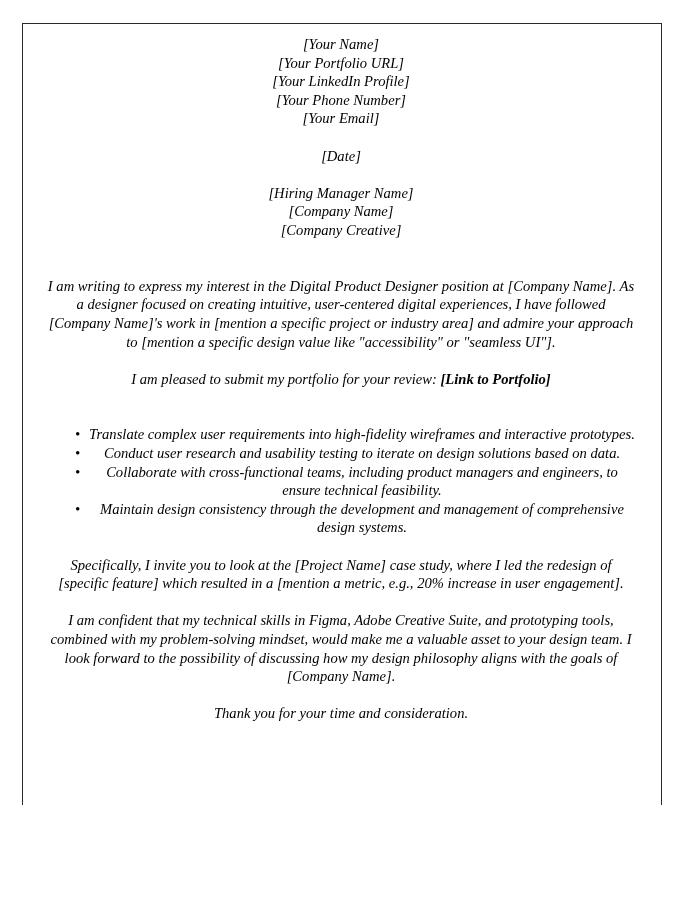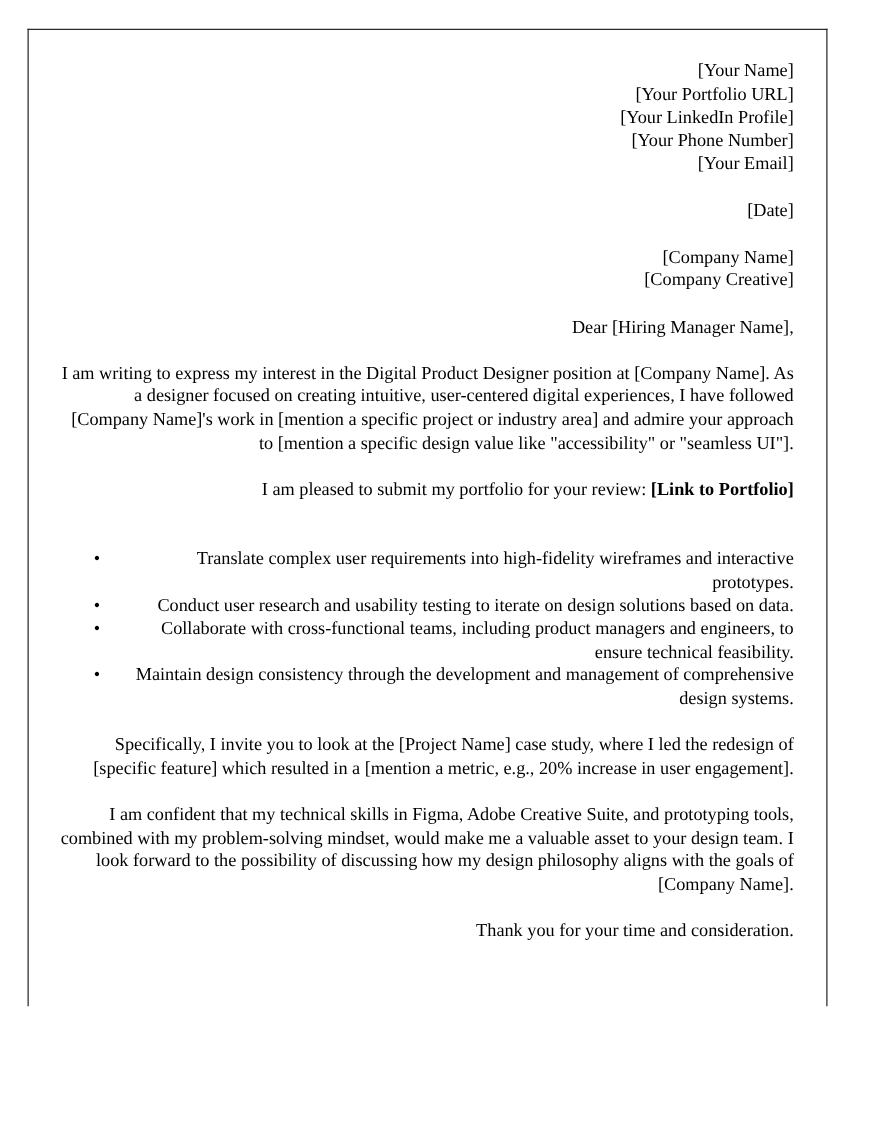--- a/index.html
+++ b/index.html
@@ -27,25 +27,26 @@
     border-right: 1px solid #2b2b2b;
     border-top: 1px solid #2b2b2b;
     border-bottom: none;
     background: #ffffff;
     overflow: hidden;
   }
 
   .page-body {
     position: absolute;
     left: 24px;
-    top: 24px;
+    top: 11px;
     width: 588px;
     font-size: 14.6px;
     line-height: 18.6px;
-    text-align: right;
+    text-align: center;
+    font-style: italic;
   }
 
   .block {
     margin: 0;
   }
 
   
   .gap-line   { height: 18.6px; }
 
   .addr-line {
@@ -94,27 +95,27 @@
 
     <div class="gap-line"></div>
 
     <div class="block">
       <div class="addr-line">[Date]</div>
     </div>
 
     <div class="gap-line"></div>
 
     <div class="block">
+      <div class="addr-line">[Hiring Manager Name]</div>
       <div class="addr-line">[Company Name]</div>
       <div class="addr-line">[Company Creative]</div>
     </div>
 
     <div class="gap-line"></div>
 
-    <p class="para">Dear [Hiring Manager Name],</p>
 
     <div class="gap-line"></div>
 
     <p class="para">I am writing to express my interest in the Digital Product Designer position at [Company Name]. As a designer focused on creating intuitive, user-centered digital experiences, I have followed [Company Name]'s work in [mention a specific project or industry area] and admire your approach to [mention a specific design value like "accessibility" or "seamless UI"].</p>
 
     <div class="gap-line"></div>
 
     <p class="para"><span>I am pleased to submit my portfolio for your review: </span><span class="bold">[Link to Portfolio]</span></p>
 
     <div class="gap-line"></div>

